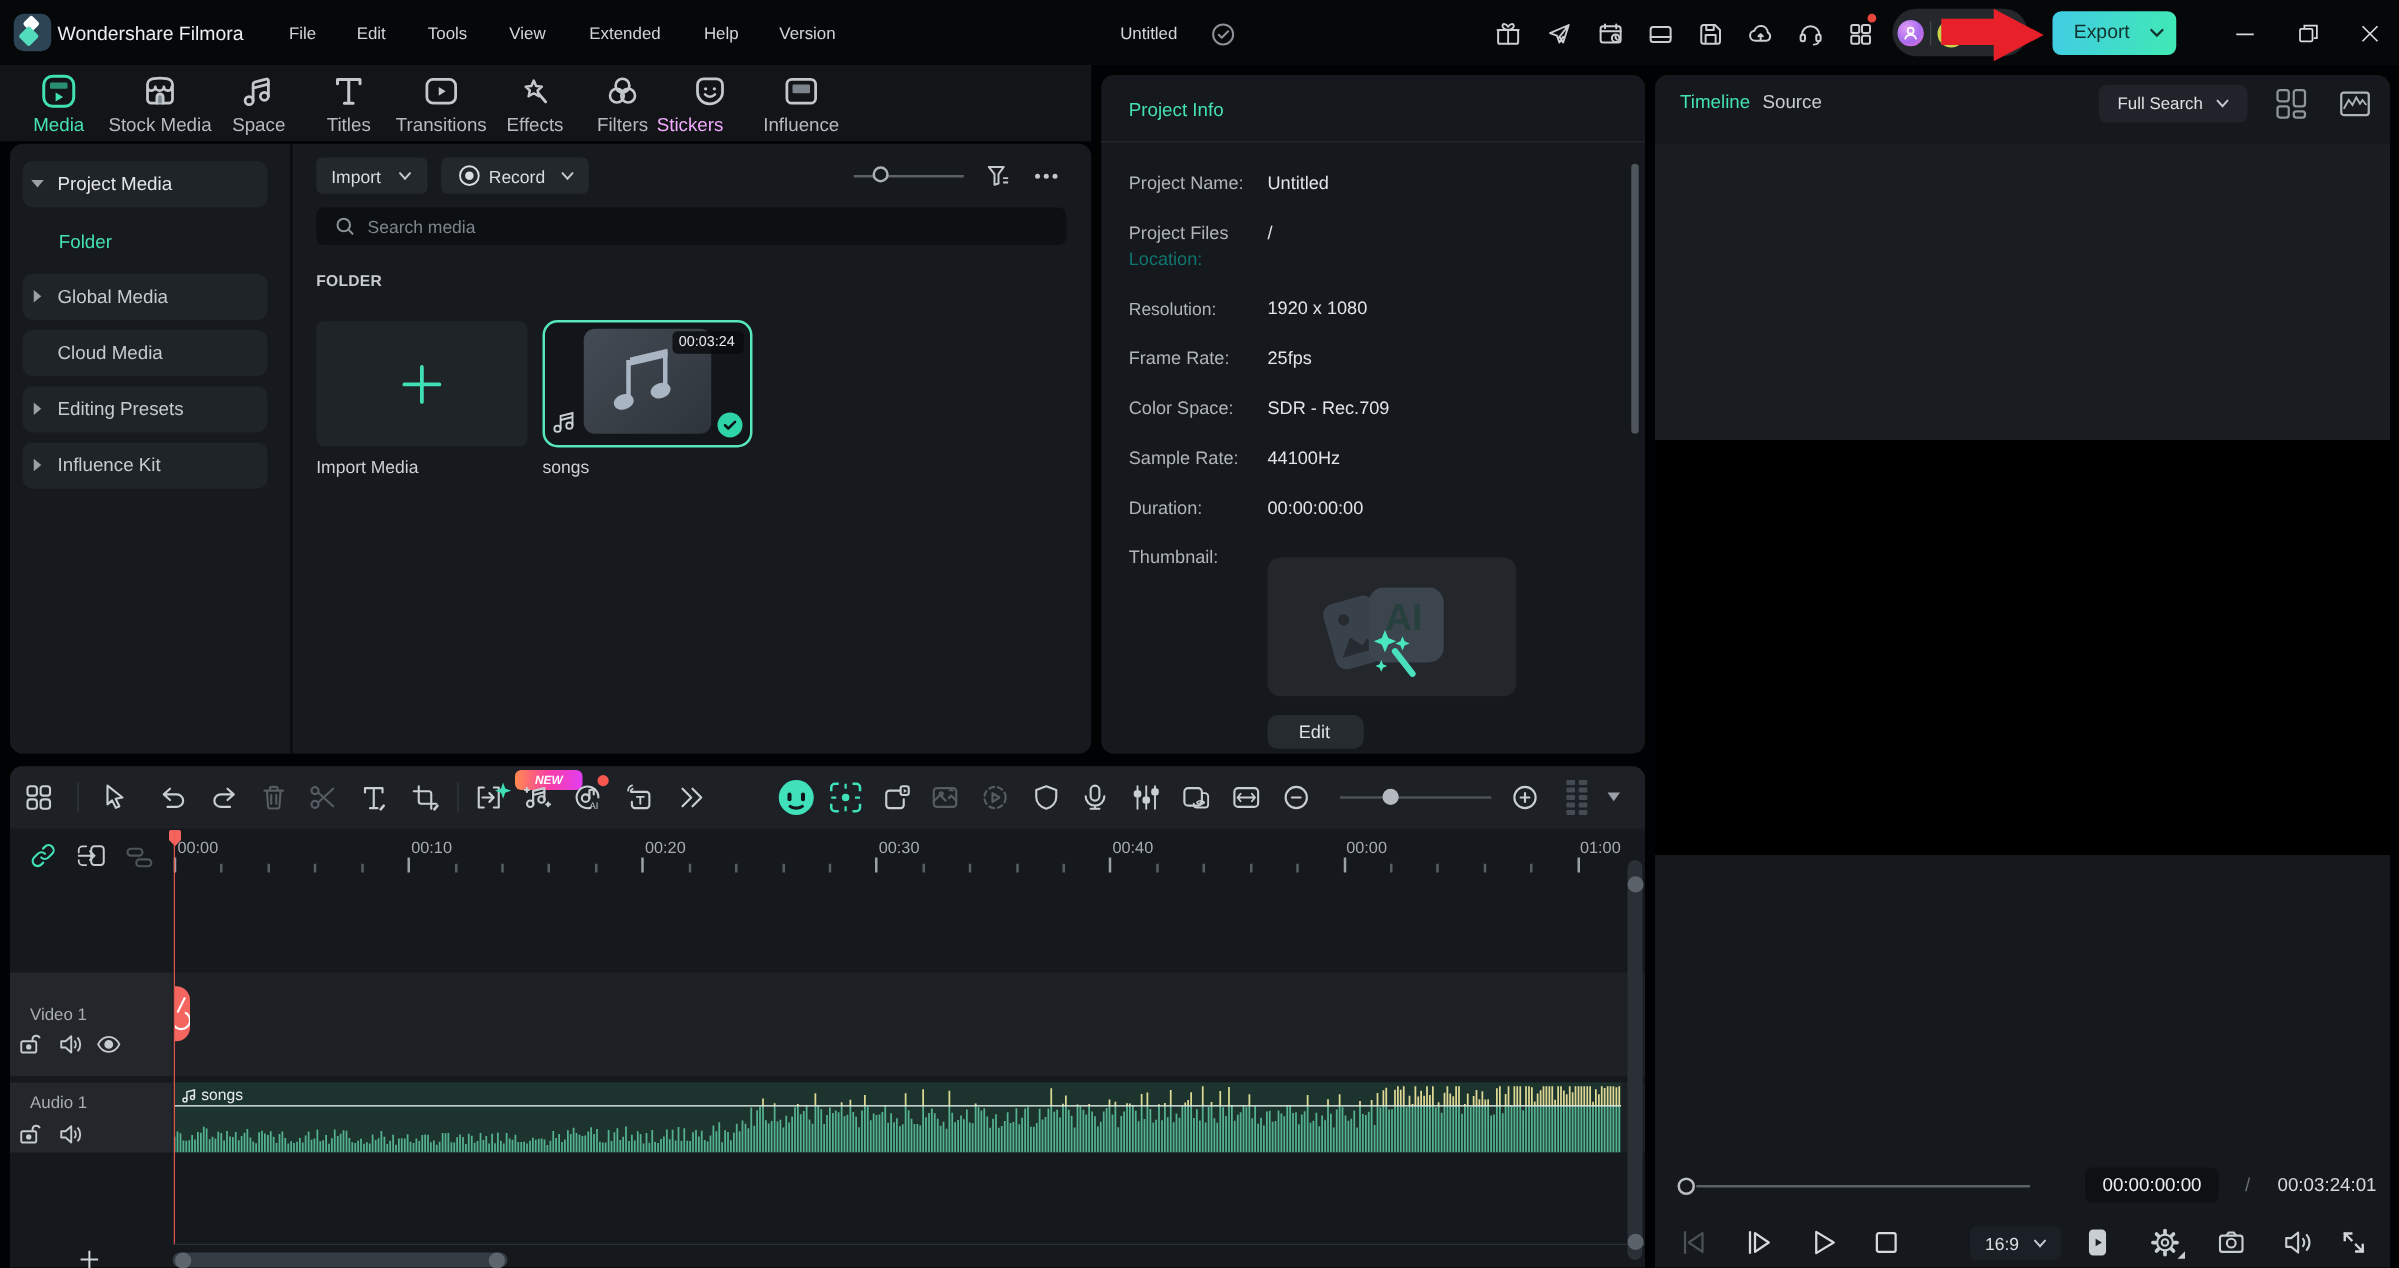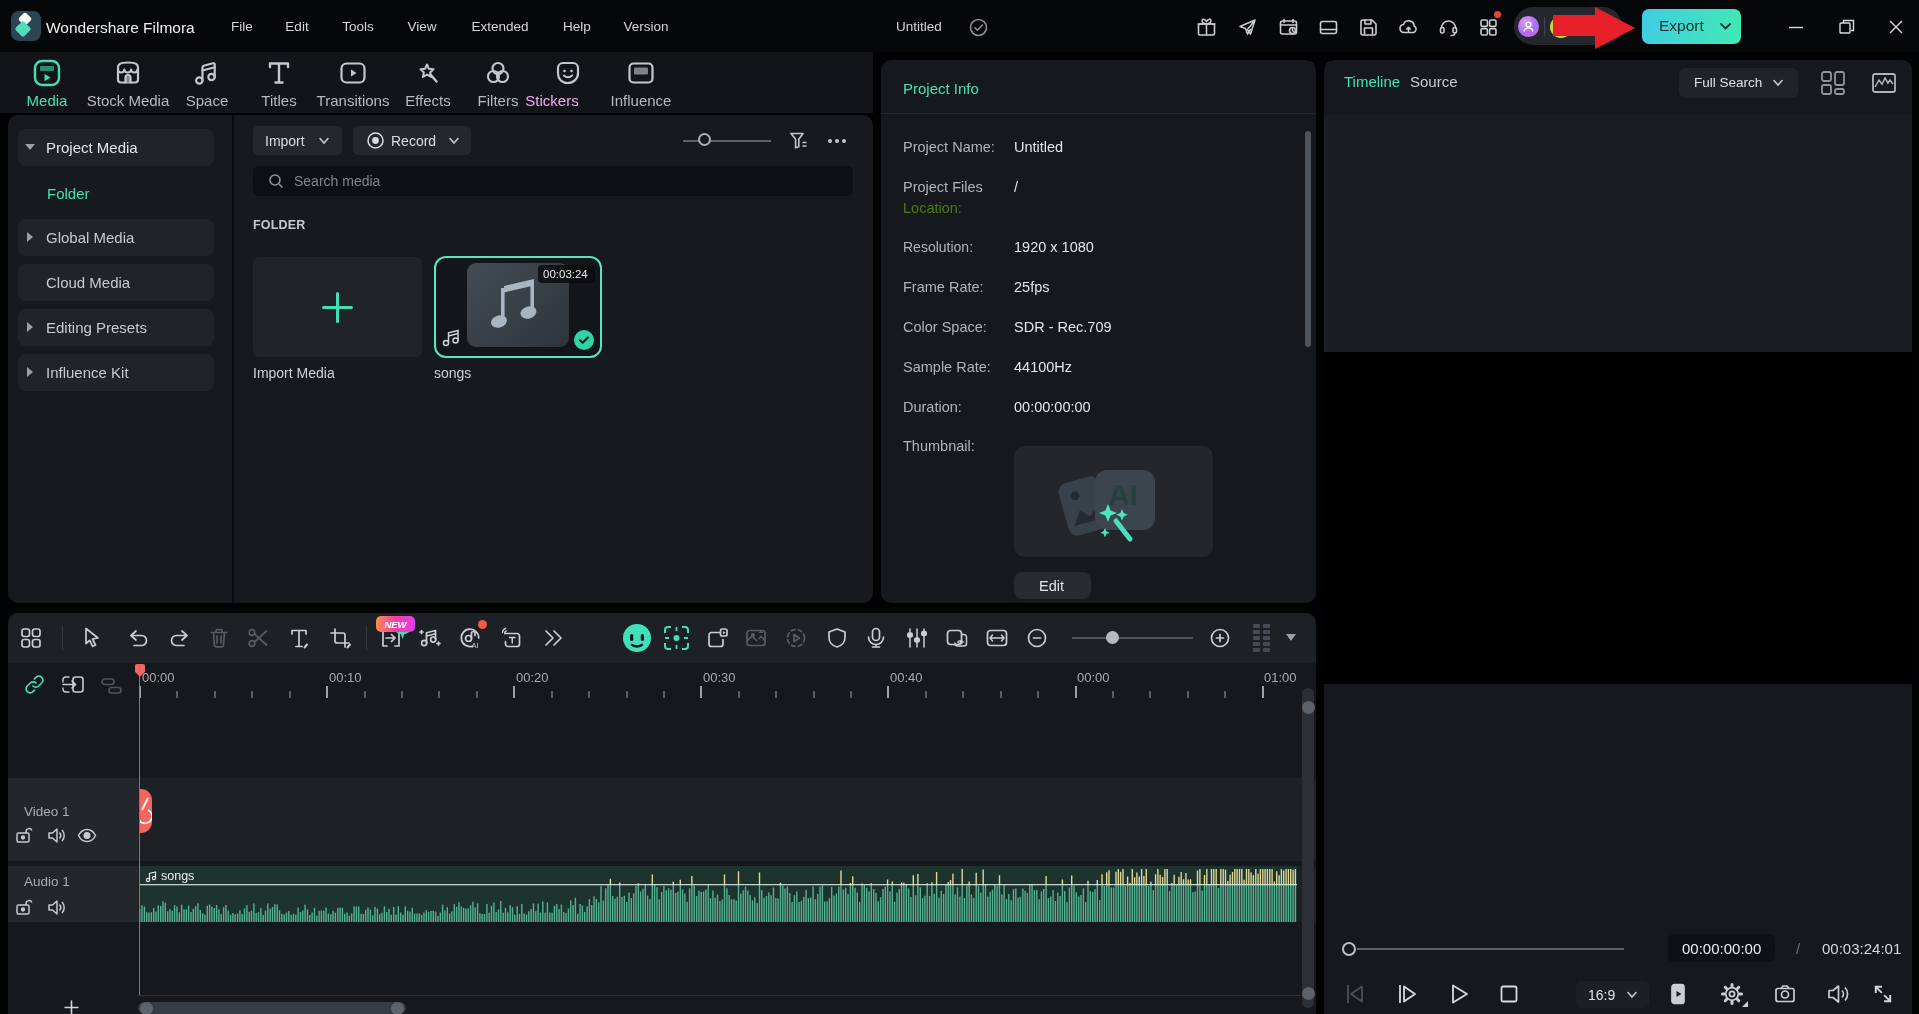--- a/index.html
+++ b/index.html
@@ -215,21 +215,21 @@
     <path d="M2 6.2l2.6 2.6L10 3.5"></path>
   </svg>
 <div class="txt" style="left:434px;top:365px;font-size:14px;color:#ced2d6">songs</div>
 <div class="panel" style="left:881px;top:60px;width:435px;height:543px"></div>
 <div class="txt teal" style="left:903px;top:80px;font-size:15px">Project Info</div>
 <div class="abs" style="left:881px;top:113px;width:435px;height:1px;background:#24282d"></div>
 <div class="txt" style="left:903px;top:139px;font-size:14.5px;color:#b0b5ba">Project Name:</div>
 <div class="txt" style="left:1014px;top:139px;font-size:14.5px;color:#e3e5e7">Untitled</div>
 <div class="txt" style="left:903px;top:179px;font-size:14.5px;color:#b0b5ba">Project Files</div>
 <div class="txt" style="left:1014px;top:179px;font-size:14.5px;color:#e3e5e7">/</div>
-<div class="txt" style="left:903px;top:200px;font-size:14.5px;color:#4d7c0f">Location:</div>
+<div class="txt" style="left:903px;top:200px;font-size:14.5px;color:#0f766e">Location:</div>
 <div class="txt" style="left:903px;top:239px;font-size:14px;color:#b0b5ba">Resolution:</div>
 <div class="txt" style="left:1014px;top:239px;font-size:14.5px;color:#e3e5e7">1920 x 1080</div>
 <div class="txt" style="left:903px;top:279px;font-size:14.5px;color:#b0b5ba">Frame Rate:</div>
 <div class="txt" style="left:1014px;top:279px;font-size:14.5px;color:#e3e5e7">25fps</div>
 <div class="txt" style="left:903px;top:319px;font-size:14.5px;color:#b0b5ba">Color Space:</div>
 <div class="txt" style="left:1014px;top:319px;font-size:14.5px;color:#e3e5e7">SDR - Rec.709</div>
 <div class="txt" style="left:903px;top:359px;font-size:14.5px;color:#b0b5ba">Sample Rate:</div>
 <div class="txt" style="left:1014px;top:359px;font-size:14.5px;color:#e3e5e7">44100Hz</div>
 <div class="txt" style="left:903px;top:399px;font-size:14.5px;color:#b0b5ba">Duration:</div>
 <div class="txt" style="left:1014px;top:399px;font-size:14.5px;color:#e3e5e7">00:00:00:00</div>
@@ -357,21 +357,21 @@
     <path d="M3 7h12a2 2 0 012 2v12"></path>
     <path d="M19.5 21.5l2.5-3" stroke-width="2"></path>
   </svg>
 <div class="abs" style="left:366px;top:626px;width:1px;height:24px;background:#33383e"></div>
 <svg class="abs" style="left:379px;top:626px" width="24" height="24" viewBox="0 0 24 24" fill="none" stroke="#c9ced3" stroke-width="1.7" stroke-linecap="round" stroke-linejoin="round">
     <path d="M8 4H4v16h4M16 4h4v16h-4M7 12h8M12.5 8.5L16 12l-3.5 3.5"></path>
   </svg>
 <svg class="abs" style="left:396px;top:626px" width="13" height="13" viewBox="0 0 14 14">
     <path d="M7 0l1.8 5.2L14 7 8.8 8.8 7 14 5.2 8.8 0 7l5.2-1.8z" fill="#3fe0b5"></path>
   </svg>
-<div class="abs" style="left:376px;top:616px;width:39px;height:16px;border-radius:5px;background:linear-gradient(90deg,#ff8a4e,#f83da6,#e23df0);display:flex;align-items:center;justify-content:center">
+<div class="abs" style="left:412px;top:616px;width:54px;height:16px;border-radius:5px;background:linear-gradient(90deg,#ff8a4e,#f83da6,#e23df0);display:flex;align-items:center;justify-content:center">
     <span style="font-size:9.5px;font-weight:bold;font-style:italic;color:#fff">NEW</span>
   </div>
 <svg class="abs" style="left:418px;top:626px" width="24" height="24" viewBox="0 0 24 24" fill="none" stroke="#c9ced3" stroke-width="1.7" stroke-linecap="round" stroke-linejoin="round">
     <path d="M8.5 17V6.8l9-2.3v9.1"></path>
     <circle cx="6.2" cy="17" r="2.6"></circle>
     <circle cx="15.2" cy="13.6" r="2.6"></circle>
     <path d="M8.5 10l9-2.3M3.5 4.5v3M2 6h3M20.5 16v3M19 17.5h3"></path>
   </svg>
 <svg class="abs" style="left:458px;top:626px" width="24" height="24" viewBox="0 0 24 24" fill="none" stroke="#c9ced3" stroke-width="1.7" stroke-linecap="round" stroke-linejoin="round">
     <path d="M14.5 20.2A8.7 8.7 0 1120.7 12"></path>

